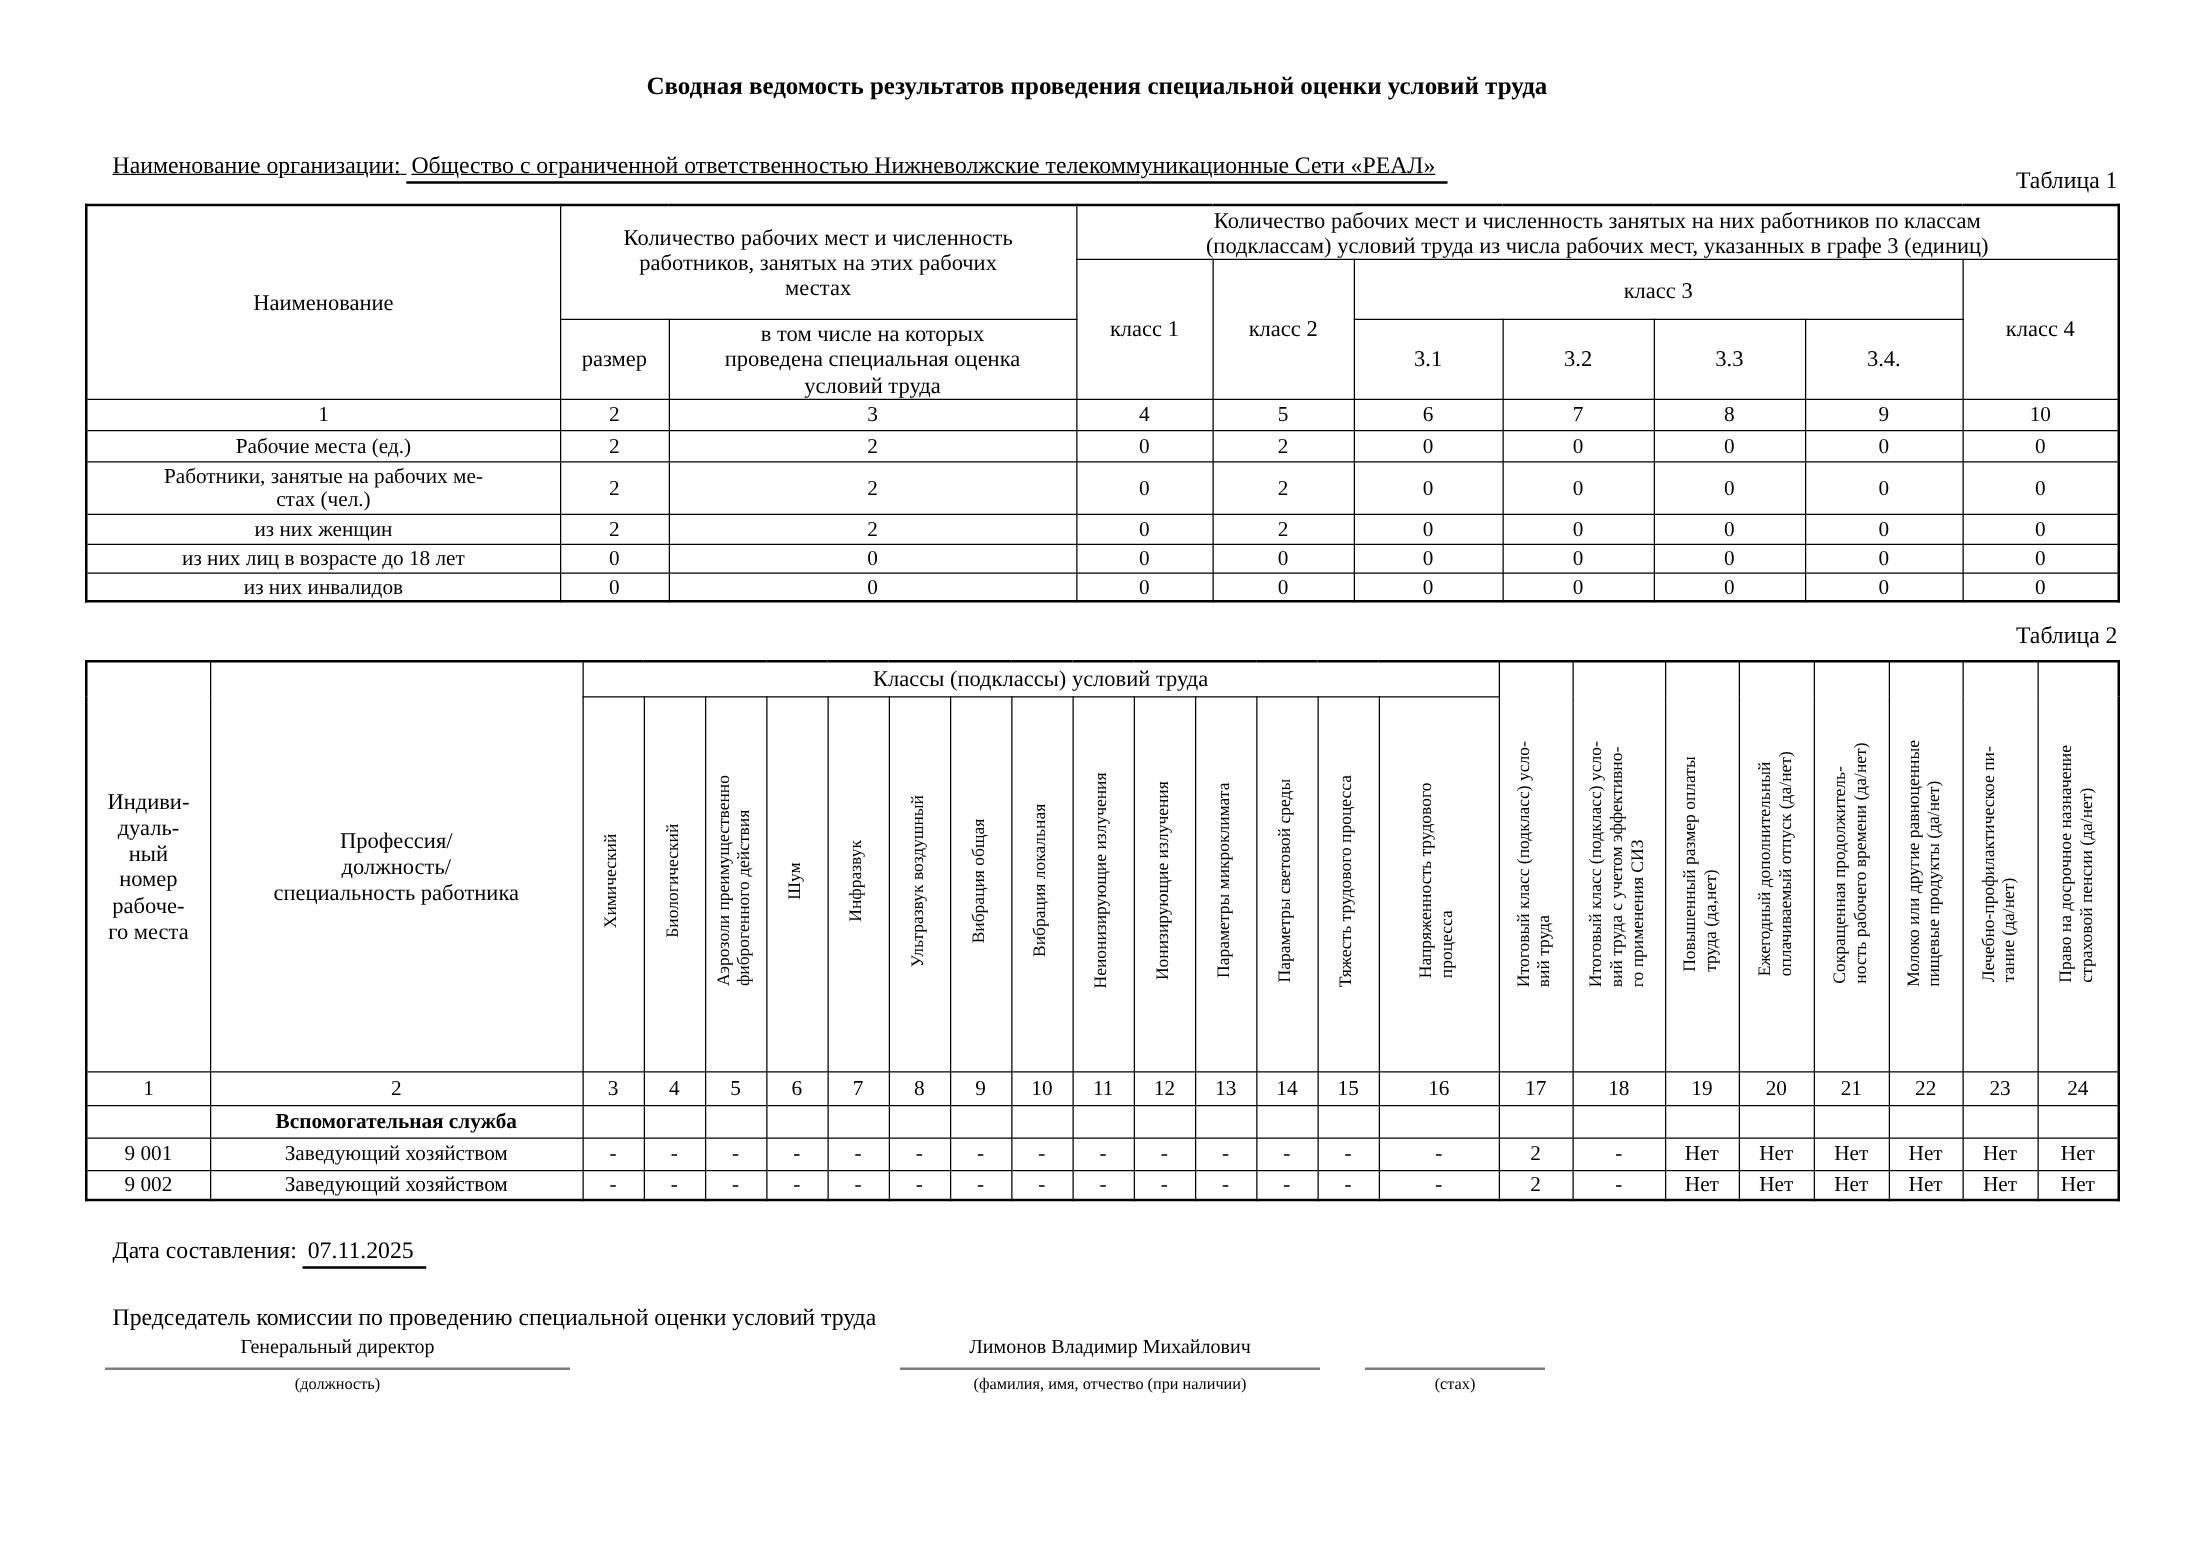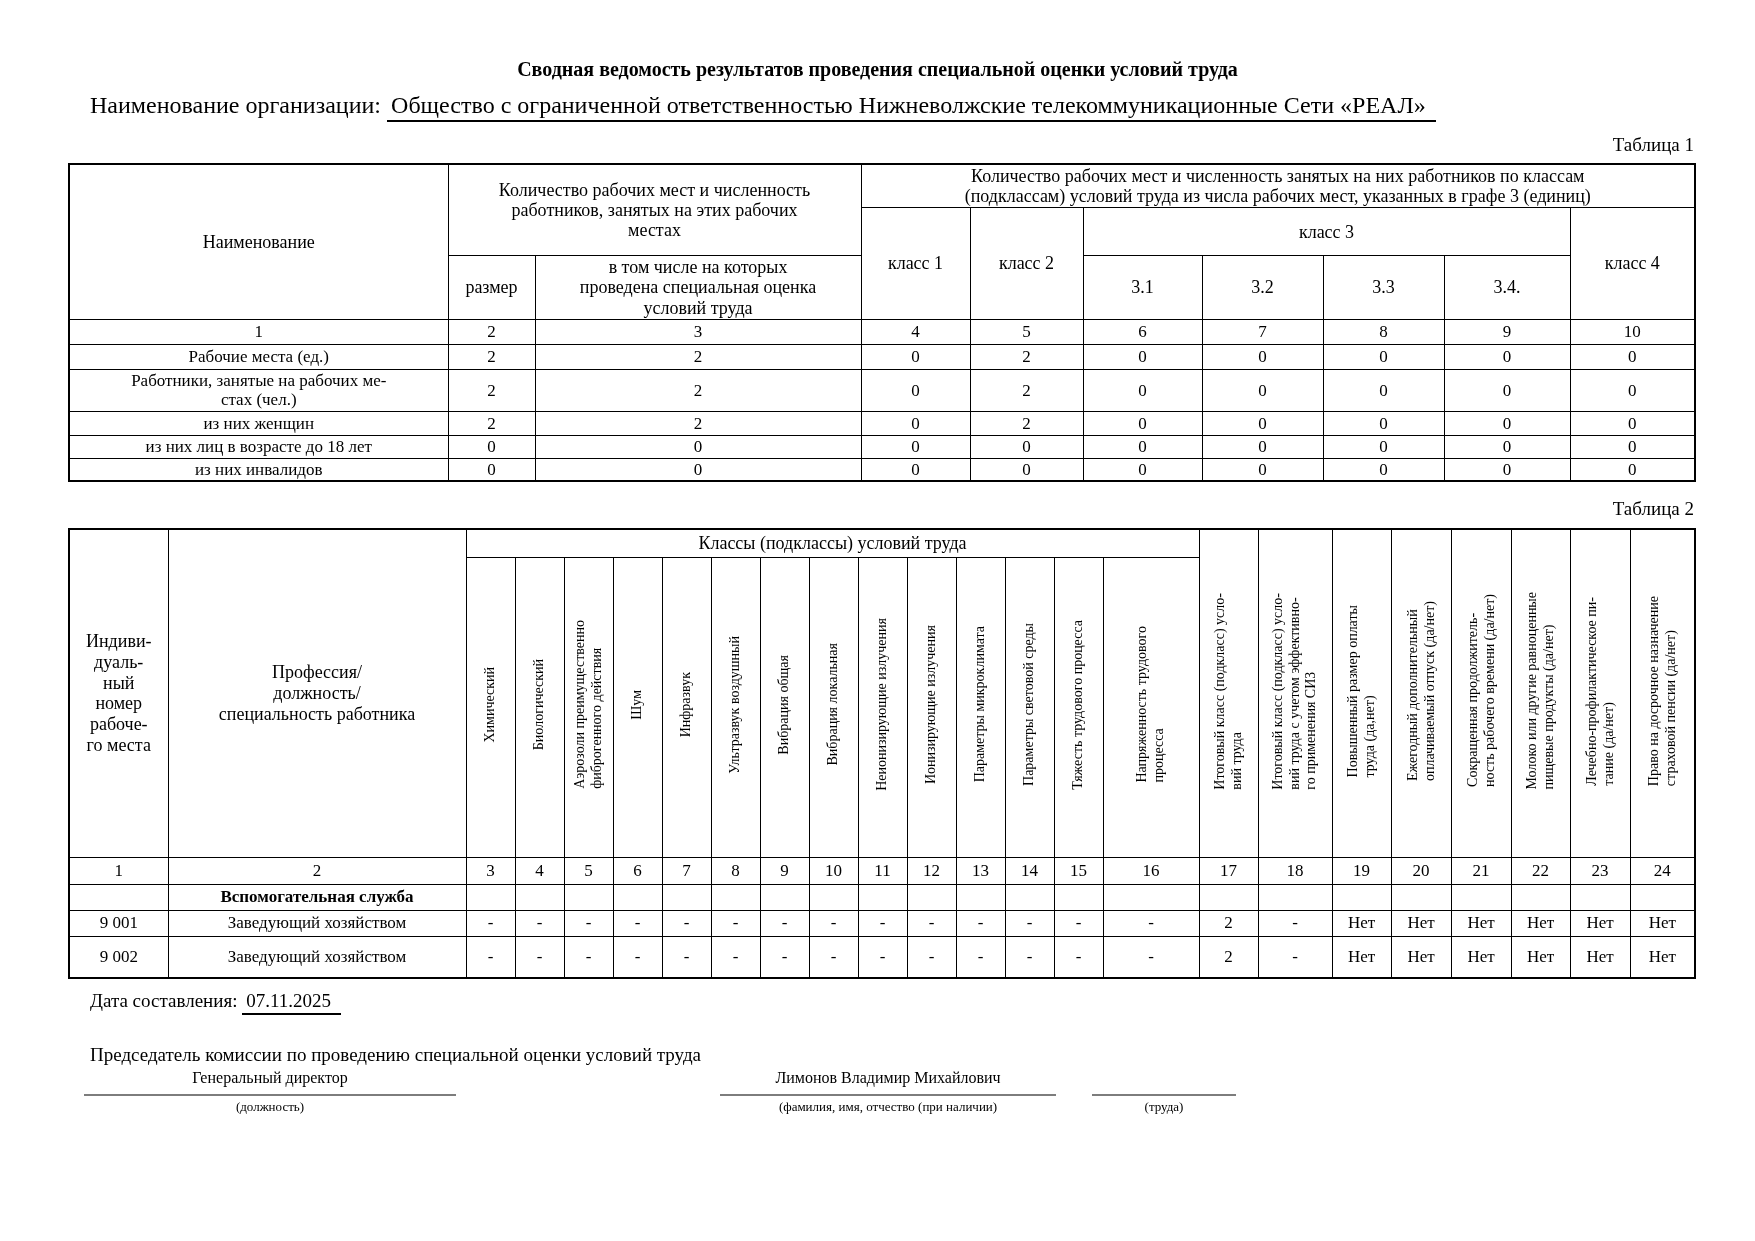--- a/index.html
+++ b/index.html
@@ -1,20 +1,20 @@
 <!DOCTYPE html>
 <html><head>
 <meta charset="utf-8">
 <style>
   html,body{margin:0;padding:0;background:#fff;}
   .page{position:relative;width:1755px;height:1241px;background:#fff;color:#000;
         font-family:"Liberation Serif","DejaVu Serif",serif;overflow:hidden;}
   .title{position:absolute;top:58px;left:0;width:100%;text-align:center;
          font-size:20px;font-weight:bold;}
-  .org-line{position:absolute;top:92px;left:90px;font-size:24px;white-space:nowrap;}
+  .org-line{position:absolute;top:122px;left:90px;font-size:19px;white-space:nowrap;text-decoration:underline;}
   .u{border-bottom:2px solid #000;padding:0 10px 2px 4px;}
   .tcap{position:absolute;left:68px;width:1626px;text-align:right;font-size:19px;}
   .cap1{top:134px;} .cap2{top:498px;}
   table.doc{position:absolute;left:68px;border-collapse:collapse;table-layout:fixed;
             width:1626px;border:2px solid #000;}
   .t1{top:163px;} .t2{top:528px;}
   table.doc th,table.doc td{border:1px solid #000;font-weight:normal;
             text-align:center;vertical-align:middle;padding:1px 3px;overflow:hidden;}
   .t1 th{font-size:18px;line-height:1.12;}
   .t1 td{font-size:17px;line-height:1.15;}
@@ -309,21 +309,21 @@
           <td>-</td>
           <td>2</td>
           <td>-</td>
           <td>Нет</td>
           <td>Нет</td>
           <td>Нет</td>
           <td>Нет</td>
           <td>Нет</td>
           <td>Нет</td>
         </tr>
-    <tr style="height:42px">
+    <tr style="height:24px">
       <td>9 002</td>
       <td>Заведующий хозяйством</td>
     <td>-</td>
           <td>-</td>
           <td>-</td>
           <td>-</td>
           <td>-</td>
           <td>-</td>
           <td>-</td>
           <td>-</td>
@@ -361,16 +361,16 @@
 
   <div class="sig" style="left:720px;width:336px">
     <div class="sig-val">Лимонов Владимир Михайлович</div>
     <div class="sig-line"></div>
     <div class="sig-lab">(фамилия, имя, отчество (при наличии)</div>
   </div>
 
   <div class="sig" style="left:1092px;width:144px">
     <div class="sig-val"></div>
     <div class="sig-line"></div>
-    <div class="sig-lab">(труда)</div>
+    <div class="sig-lab">(стах)</div>
   </div>
 
 </div>
 
 </body></html>

